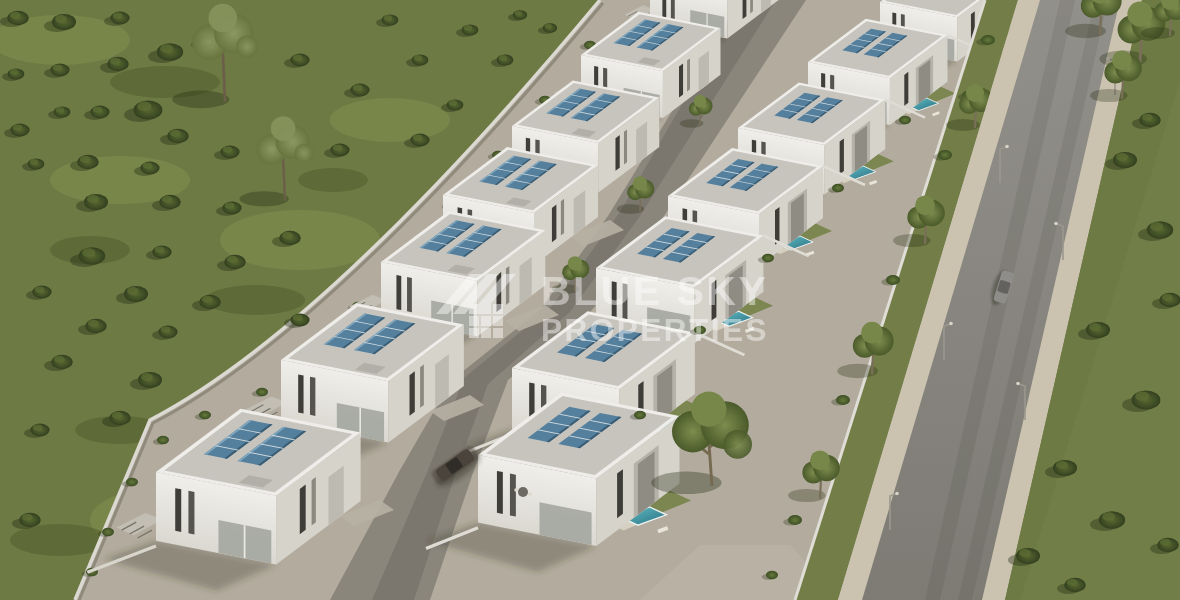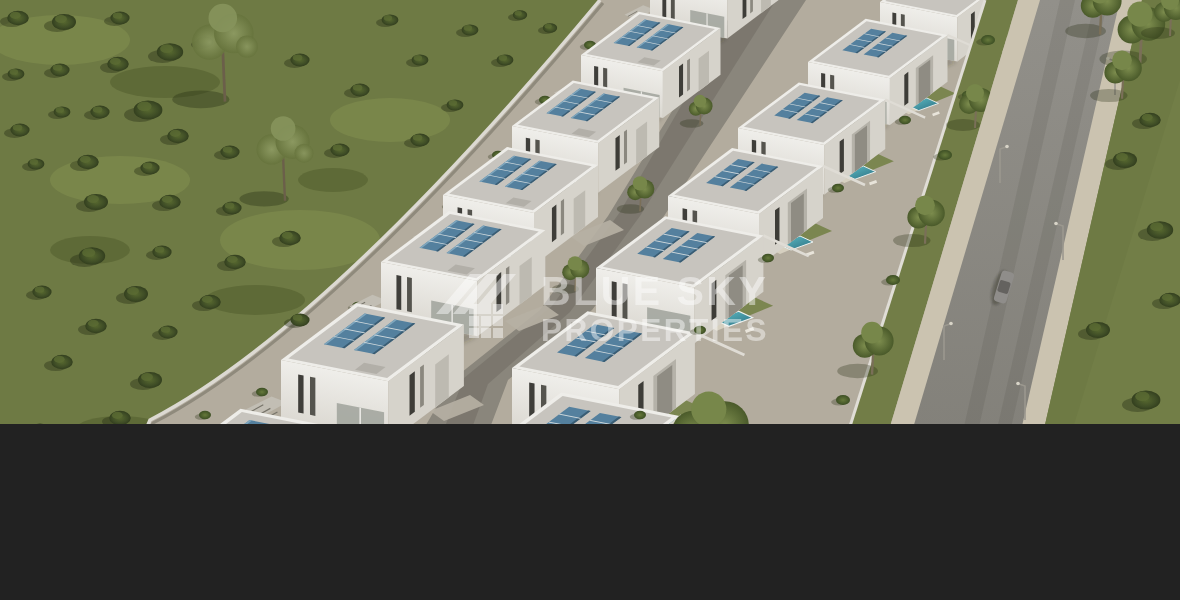--- a/index.html
+++ b/index.html
@@ -1,16 +1,16 @@
 <!DOCTYPE html>
 <html style="--grass: #6e7a44; --grass_light: #839050; --grass_dark: #4c5729; --bush: #3f4d26; --ground: #b3ac9e; --street: #8a867c; --road: #8b8983; --sidewalk: #cbc3b0; --roof: #c7c4be; --wall_light: #edece8; --wall_shade: #d4d1c9; --solar: #54809e; --pool: #3a8697; --wall_line: #dcd9d2;"><head>
 <meta charset="utf-8">
 <style>
   html,body{margin:0;padding:0;background:#222;}
-  .stage{position:relative;width:1180px;height:424px;overflow:hidden;font-family:"Liberation Sans",sans-serif;}
+  .stage{position:relative;width:1180px;height:600px;overflow:hidden;font-family:"Liberation Sans",sans-serif;}
   .stage svg{display:block;width:1180px;height:600px;}
   .grass-base{fill:var(--grass,#6e7a44);}
   .dev-ground{fill:var(--ground,#b3ac9e);}
   .street{fill:var(--street,#8a867c);}
   .sidewalk{fill:var(--sidewalk,#cbc3b0);}
   .right-green{fill:var(--grass,#6e7a44);}
   .wm-text{font-weight:bold;letter-spacing:2.5px;}
 </style>
 </head>
 <body>

